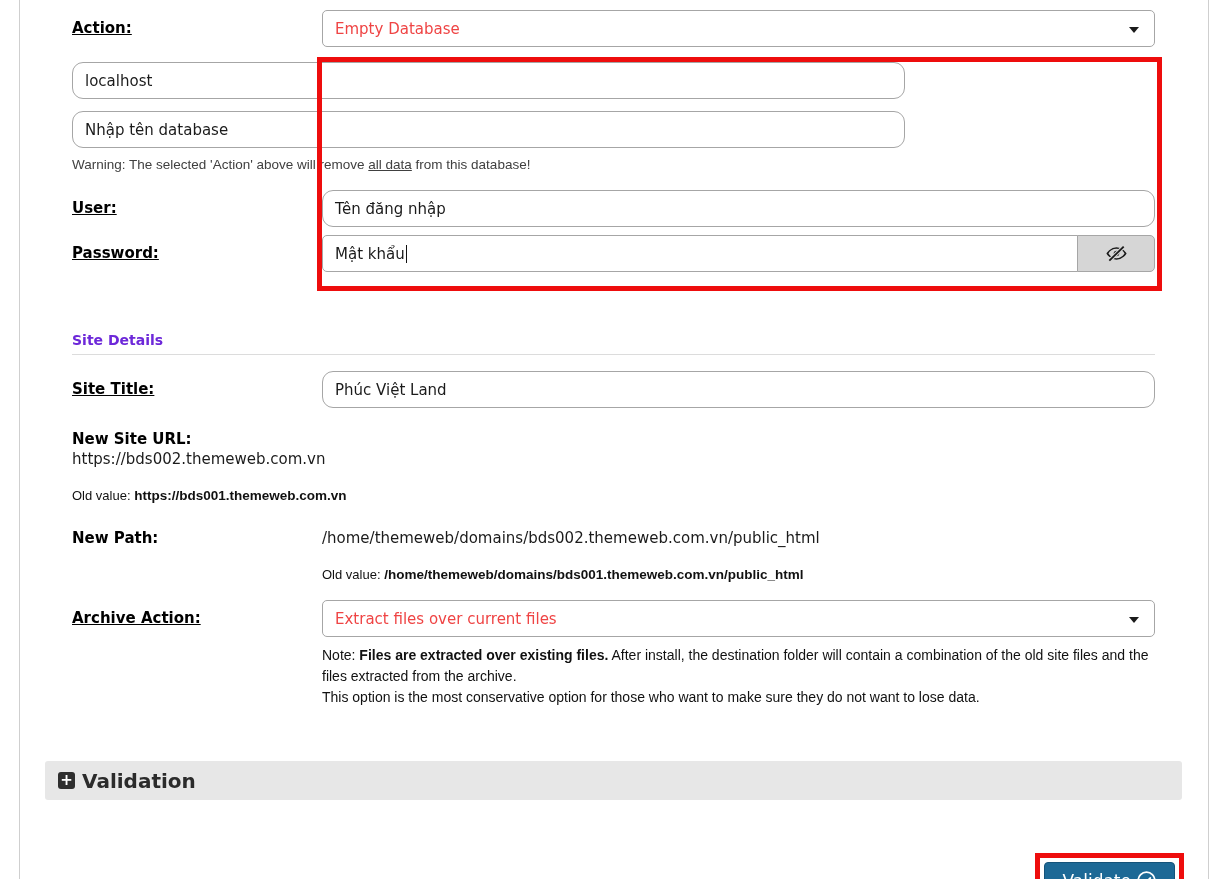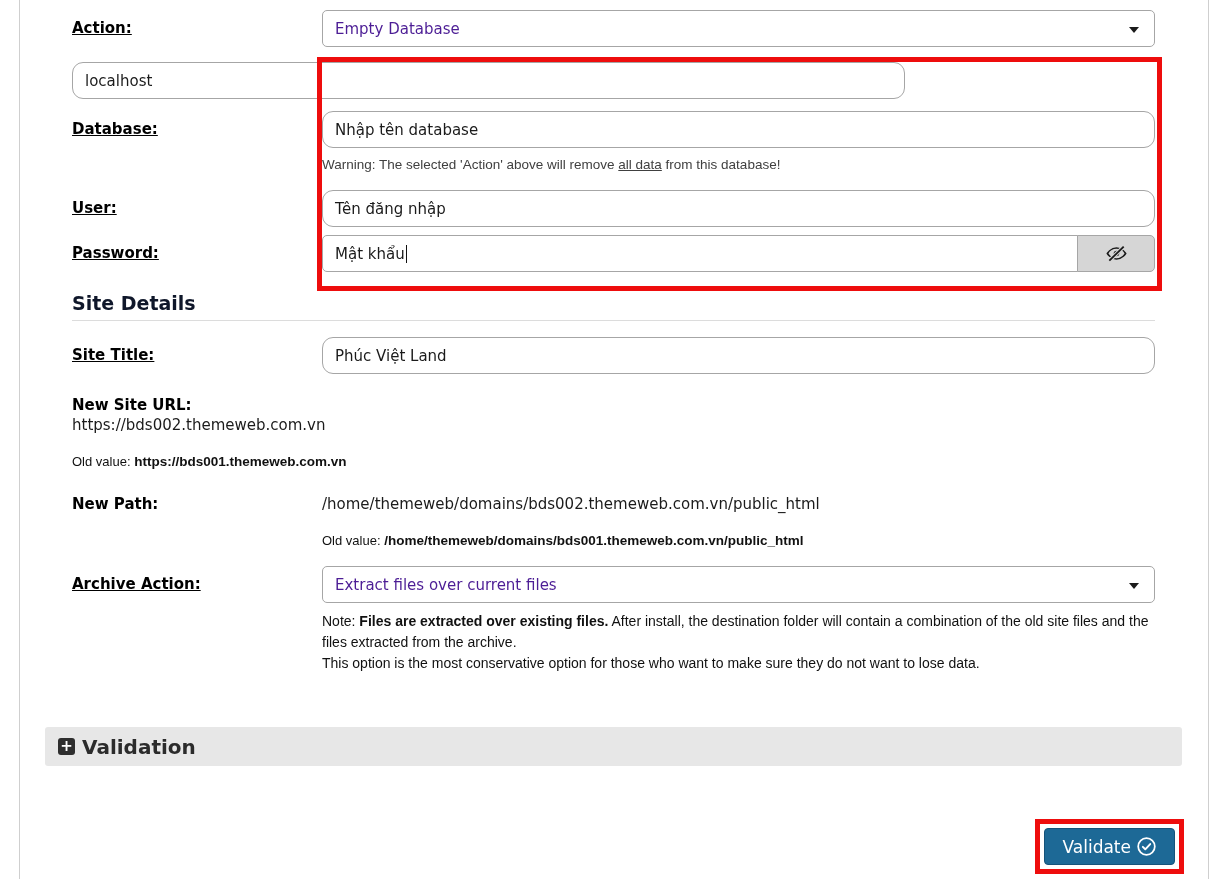--- a/index.html
+++ b/index.html
@@ -26,21 +26,21 @@
   .lh19 { line-height: 19px; padding-top: 1px; }
   .field-col { width: 833px; flex: none; position: relative; }
 
   
   .selectbox {
     height: 37px; width: 100%;
     border: 1px solid #a6a6a6; border-radius: 5px;
     background: #fff;
     display:flex; align-items:center;
     padding: 0 36px 0 12px;
-    font-size: 15px; color:#4c1d95;
+    font-size: 15px; color:#ef4444;
     position: relative; cursor: default;
   }
   .sel-arrow {
     position:absolute; right: 15px; top: 16px;
     width:0; height:0;
     border-left:5px solid transparent; border-right:5px solid transparent;
     border-top:6px solid #1b1b1b;
   }
 
   
@@ -75,23 +75,23 @@
   .warning-line .uline { text-decoration: underline; cursor: pointer; }
 
   
   .red-overlay {
     position: absolute; left: 297px; top: 57px;
     width: 845px; height: 234px;
     border: 5px solid #ee0d0d; pointer-events: none;
   }
 
   .section-heading {
-    margin-top: 20px; padding-bottom: 6px;
+    margin-top: 60px; padding-bottom: 6px;
     border-bottom: 1px solid #dcdcdc;
-    font-size: 19px; font-weight: bold; color:#0f172a;
+    font-size: 14px; font-weight: bold; color:#6d28d9;
   }
   .mt16 { margin-top: 16px; }
   .mt21 { margin-top: 21px; flex-direction: column; }
   .mt23 { margin-top: 23px; }
 
   .value-line { font-size: 15px; color:#1b1b1b; line-height: 19px; padding-top:1px; }
   .old-line {
     margin-top: 18px; font-family: "Liberation Sans", sans-serif;
     font-size: 13px; color: #111; line-height: 18px;
   }
@@ -151,21 +151,20 @@
       </div>
     </div>
 
     <div class="form-row mb12">
       <div class="field-col">
         <div class="textbox">localhost</div>
       </div>
     </div>
 
     <div class="form-row mb15">
-      <div class="label-col lh37">Database:</div>
       <div class="field-col">
         <div class="textbox">Nhập tên database</div>
         <div class="warning-line"><span>Warning: The selected 'Action' above will remove </span><span class="uline">all data</span><span> from this database!</span></div>
       </div>
     </div>
 
     <div class="form-row mb14">
       <div class="label-col lh37">User:</div>
       <div class="field-col">
         <div class="textbox">Tên đăng nhập</div>

